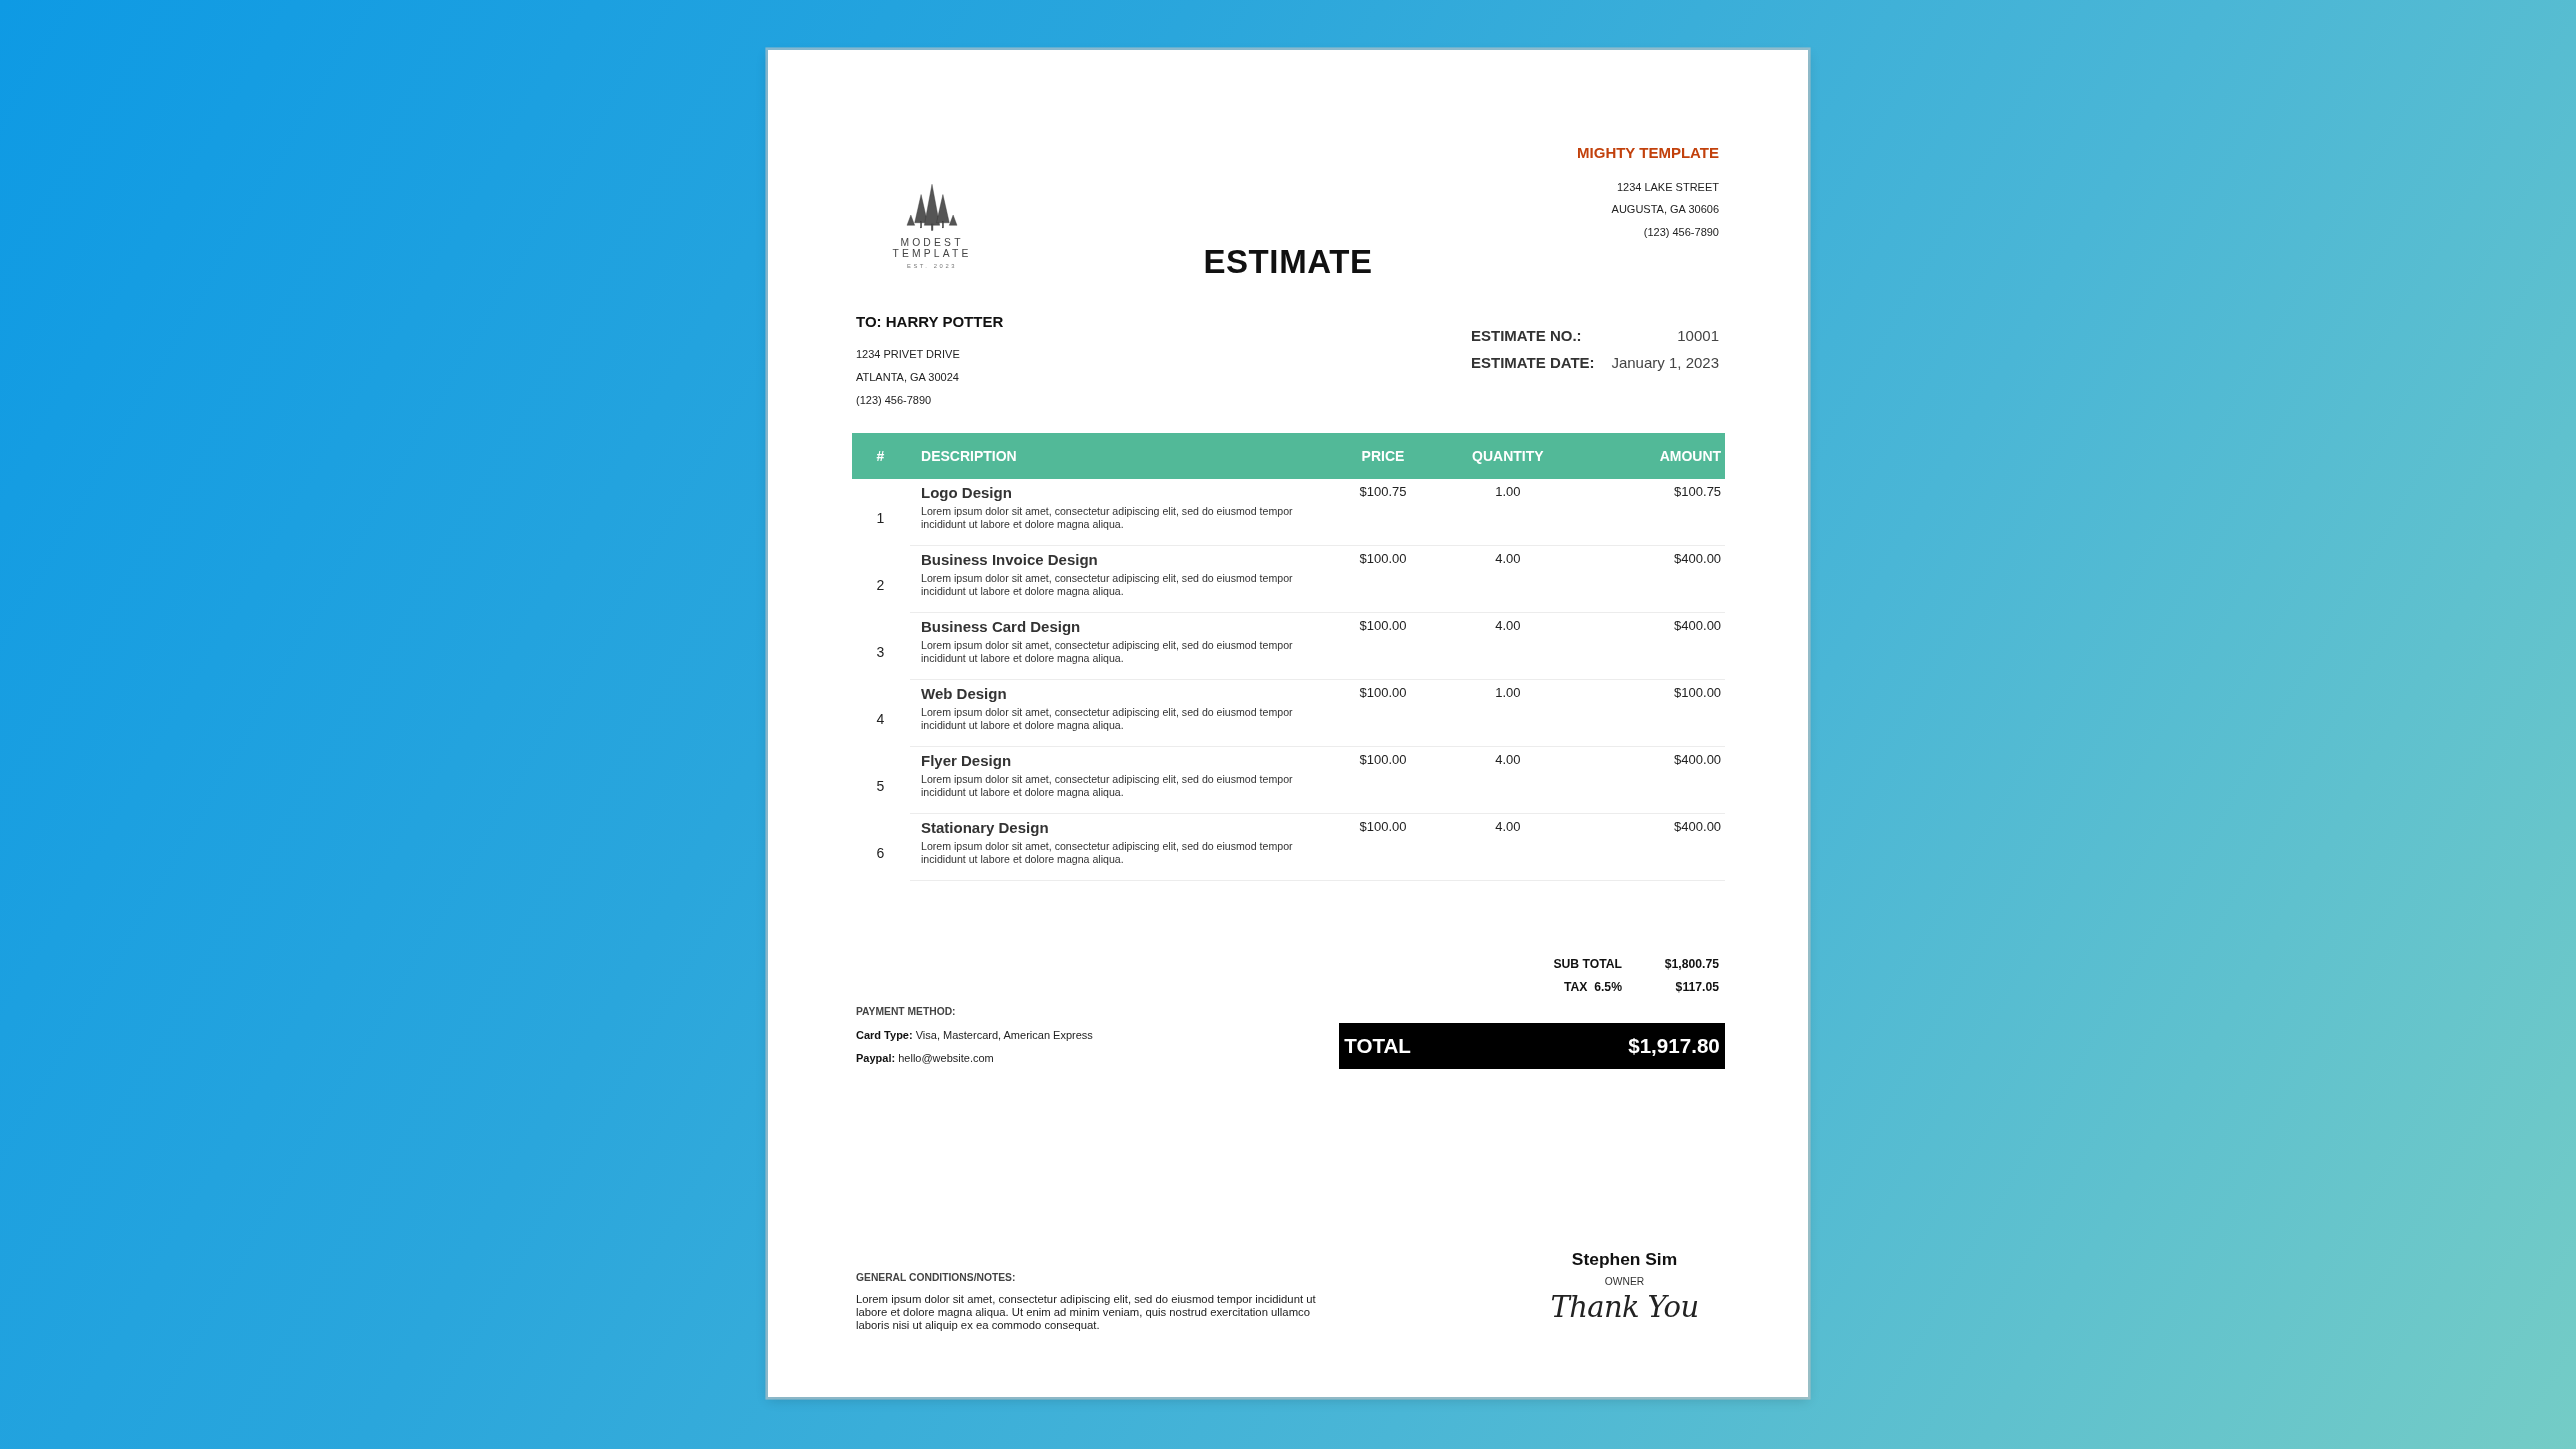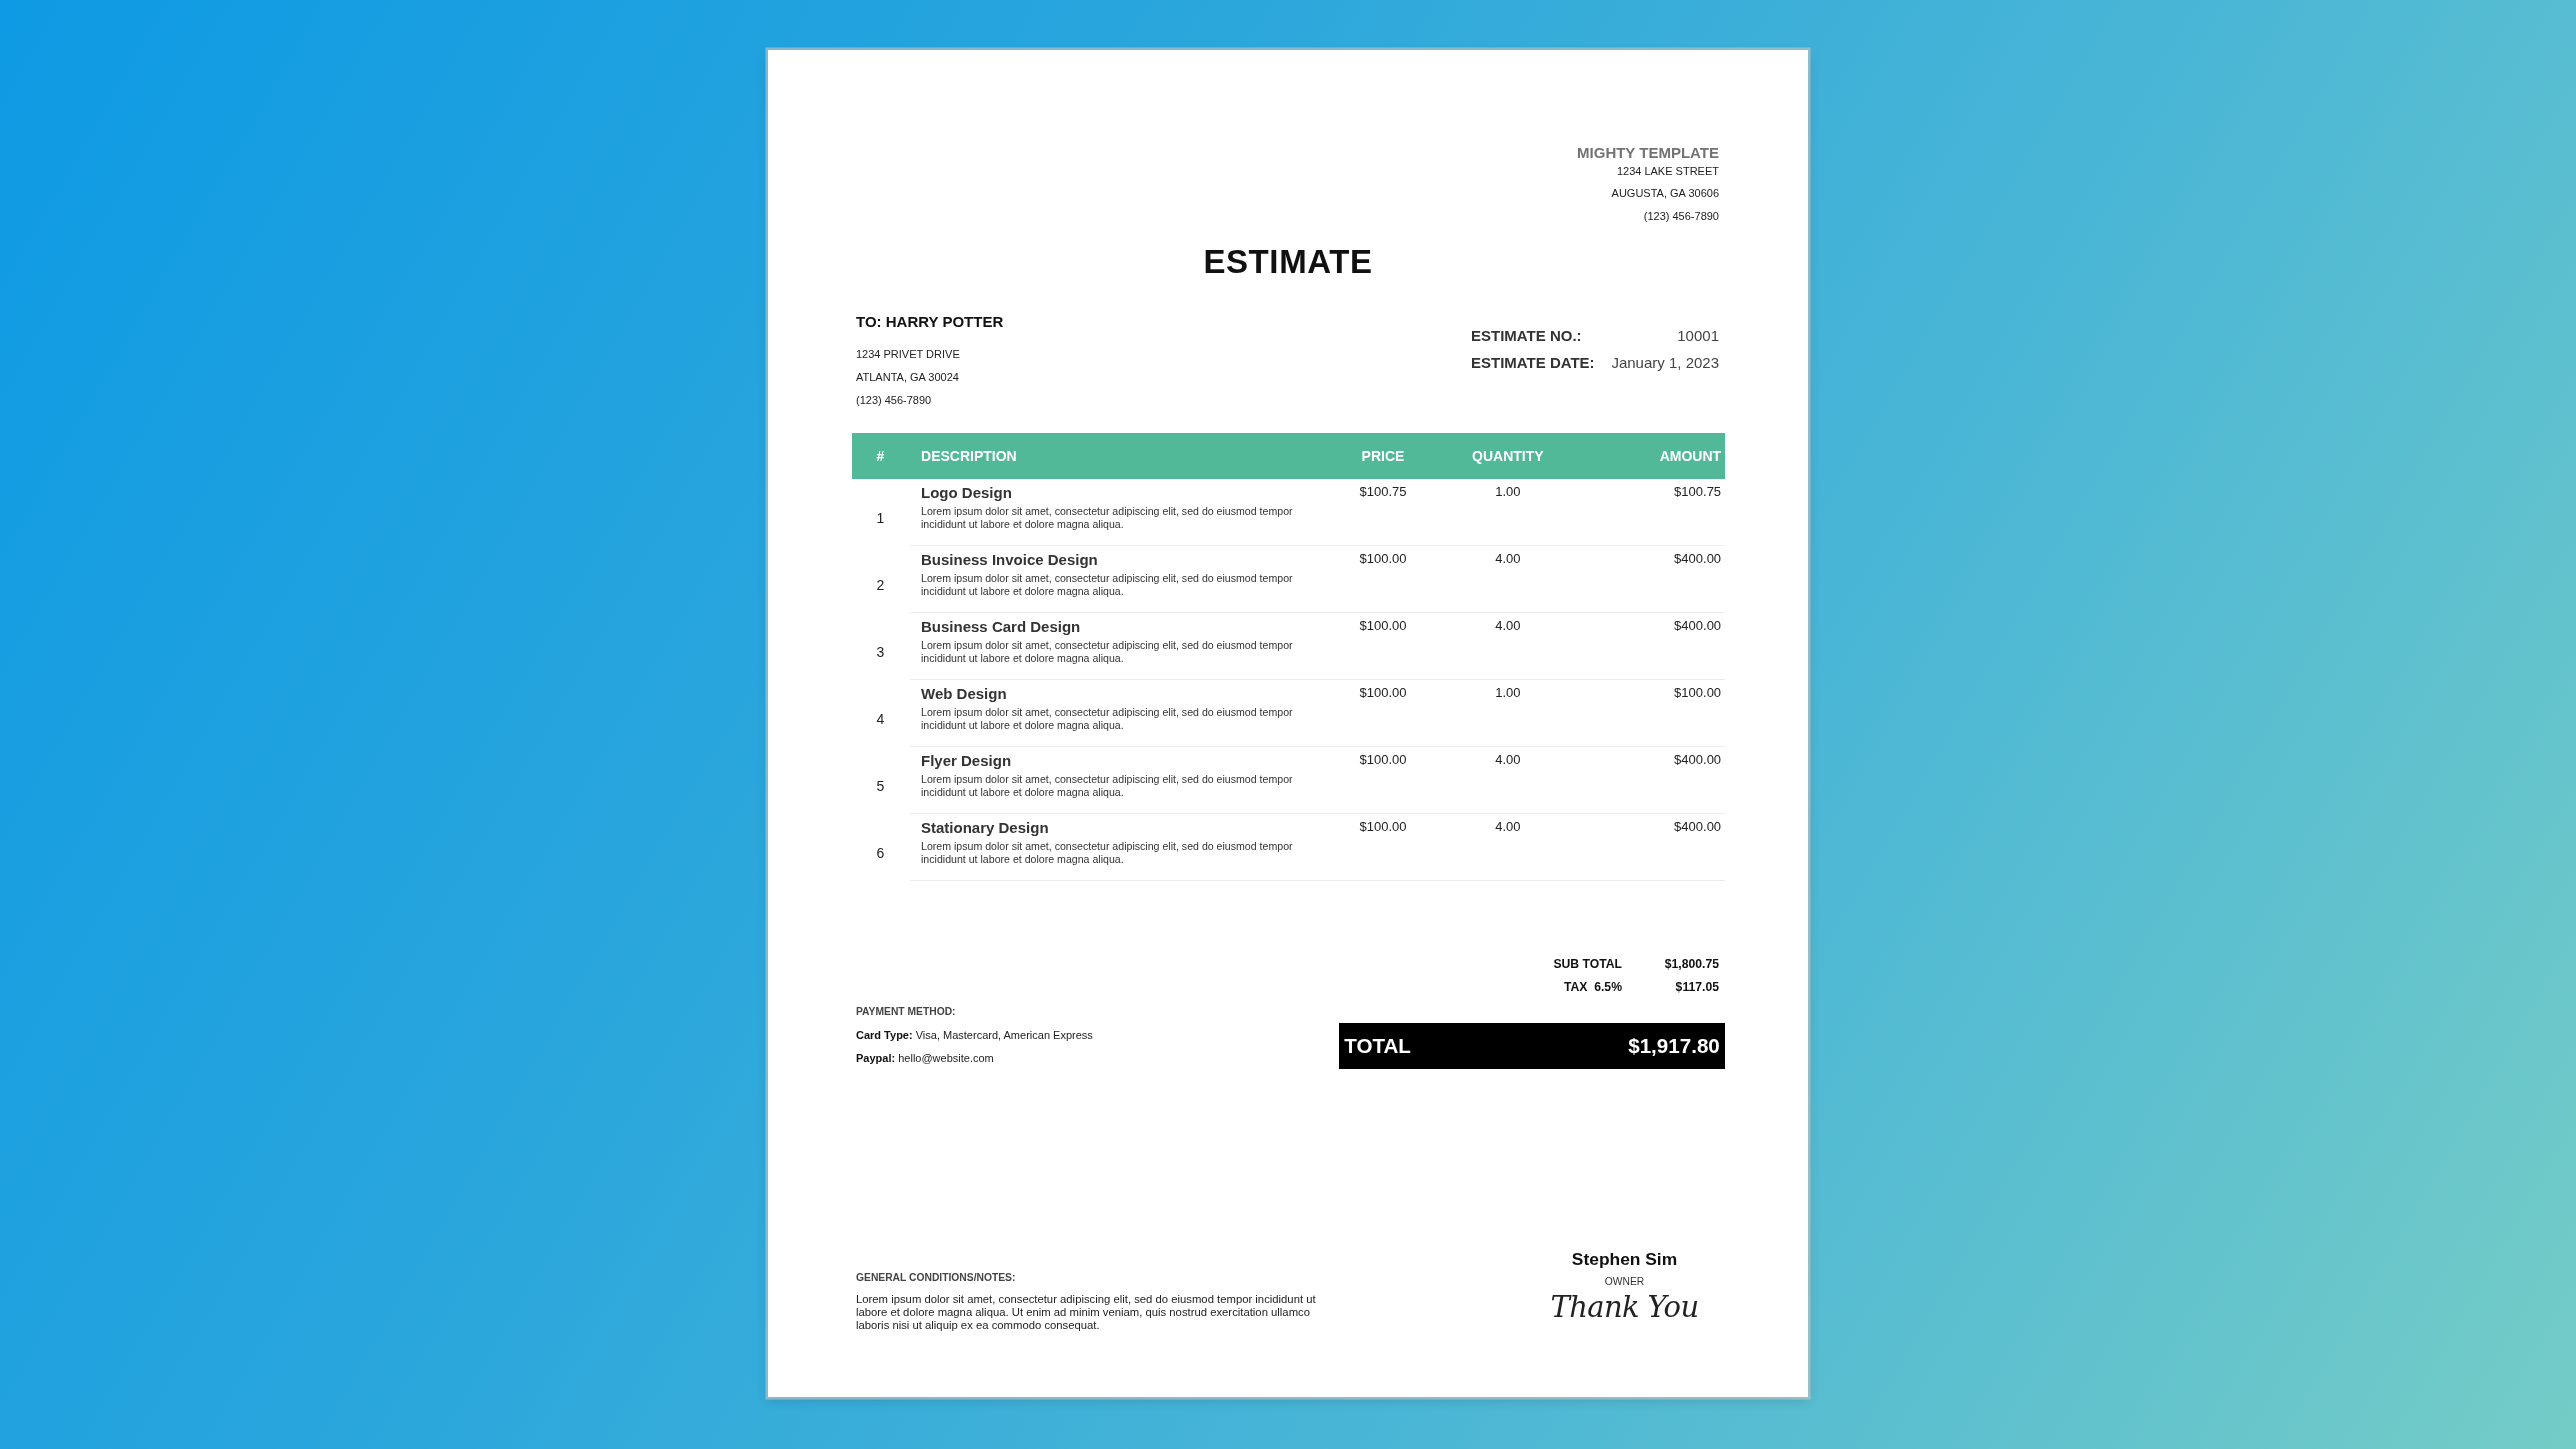--- a/index.html
+++ b/index.html
@@ -12,21 +12,21 @@
     position:absolute; left:768px; top:50px; width:1040px; height:1347px;
     background:#ffffff; box-shadow: 0 0 0 2.6px rgba(200,200,200,0.6), 0 3.9px 11.6px rgba(0,0,0,0.15);
     color:#111;
   }
   .abs { position:absolute; }
   .logo { left:90px; top:133px; width:148px; height:129px; text-align:center; }
   .logo svg { display:block; margin:0 auto; }
   .logo .brand { font-size:10.3px; letter-spacing:3.2px; color:#444; margin-top:3.9px; }
   .logo .est { font-size:5.8px; letter-spacing:2.6px; color:#777; margin-top:3.9px; }
   .company { right:89px; top:94px; text-align:right; }
-  .company .name { color:#737373; font-weight:bold; font-size:15px; margin-bottom:4px; }
+  .company .name { color:#c2410c; font-weight:bold; font-size:15px; margin-bottom:20px; }
   .company .line { font-size:11px; margin-bottom:10.3px; color:#222; }
   .title { left:0; right:0; top:193px; text-align:center; font-size:33px; font-weight:bold; letter-spacing:0.6px; }
   .to { left:88px; top:263px; }
   .to .name { font-weight:bold; font-size:15px; margin-bottom:18px; }
   .to .line { font-size:11px; margin-bottom:11px; color:#222; }
   .meta { right:89px; top:277px; width:248px; }
   .meta .row { display:flex; justify-content:space-between; margin-bottom:9.7px; font-size:15px; }
   .meta .k { font-weight:bold; color:#333; }
   .meta .v { color:#444; }
   .table { left:84px; top:383px; width:873px; }
@@ -61,20 +61,36 @@
   .sign { left:760px; top:1199px; width:193px; text-align:center; }
   .sign .name { font-weight:bold; font-size:17.4px; margin-bottom:6.4px; }
   .sign .role { font-size:10.3px; color:#333; margin-bottom:2.6px; }
   .sign .script { font-family:"DejaVu Serif", serif; font-style:italic; font-size:29px; color:#222; letter-spacing:-0.6px; }
 </style>
 </head>
 <body>
 
 <div class="page">
 
+  <div class="abs logo">
+    <svg width="58" height="50" viewBox="0 0 90 78">
+      <g fill="#555" stroke="#333" stroke-width="0.6">
+        <polygon points="12,50 6,66 18,66"></polygon>
+        <polygon points="28,18 18,62 38,62"></polygon>
+        <polygon points="45,2 33,66 57,66"></polygon>
+        <polygon points="62,18 52,62 72,62"></polygon>
+        <polygon points="78,50 72,66 84,66"></polygon>
+        <rect x="27" y="60" width="2" height="10"></rect>
+        <rect x="44" y="64" width="2.5" height="10"></rect>
+        <rect x="61" y="60" width="2" height="10"></rect>
+      </g>
+    </svg>
+    <div class="brand">MODEST TEMPLATE</div>
+    <div class="est">EST. 2023</div>
+  </div>
 
   <div class="abs company">
     <div class="name">MIGHTY TEMPLATE</div>
     <div class="line">1234 LAKE STREET</div>
     <div class="line">AUGUSTA, GA 30606</div>
     <div class="line">(123) 456-7890</div>
   </div>
 
   <div class="abs title">ESTIMATE</div>
 

